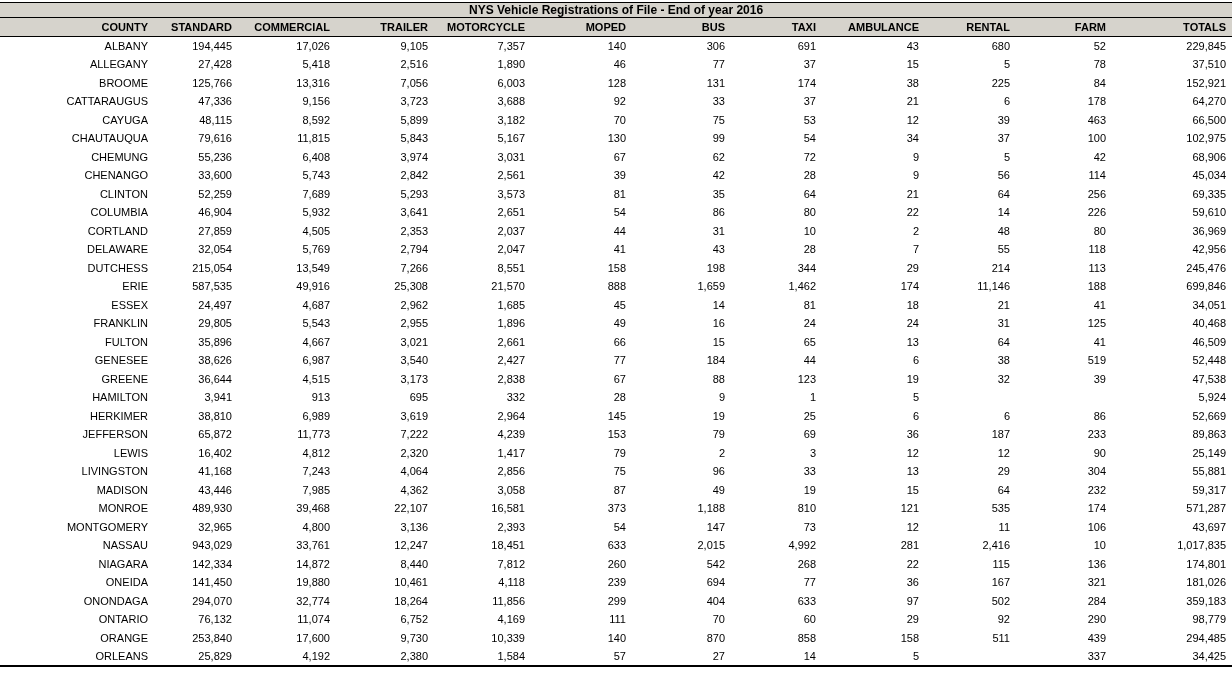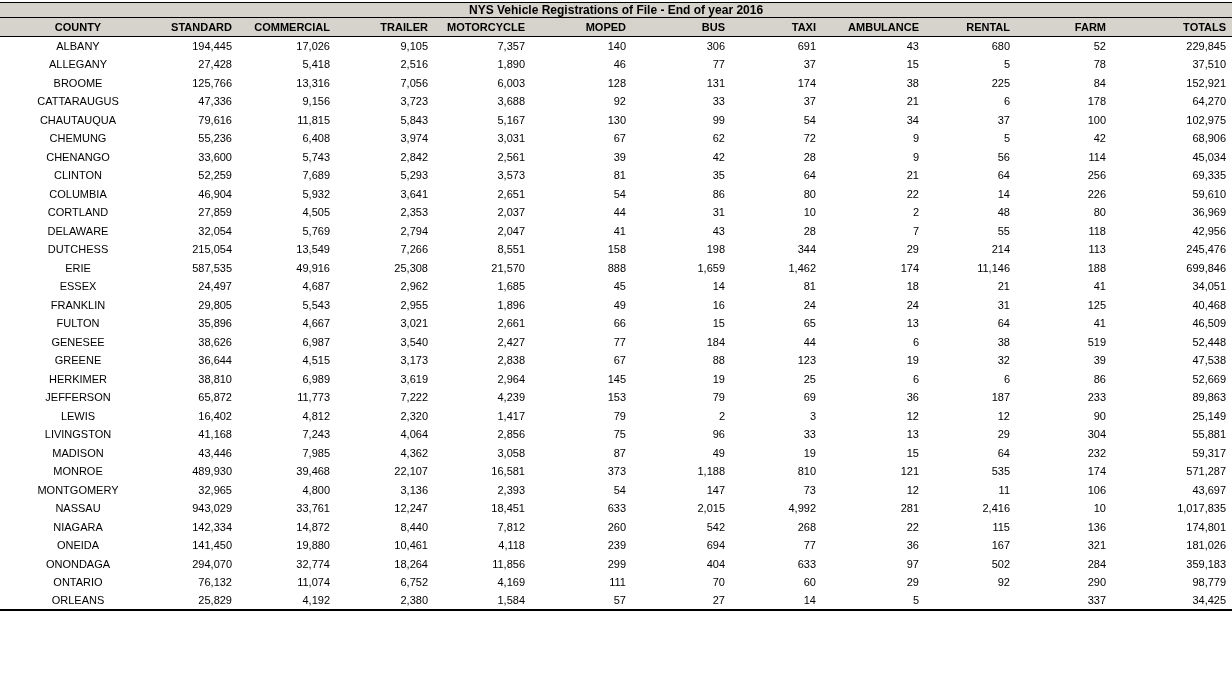--- a/index.html
+++ b/index.html
@@ -59,21 +59,21 @@
     white-space: nowrap;
     overflow: hidden;
   }
   tbody td {
     height: 18.5px;
     padding: 0;
     white-space: nowrap;
     overflow: hidden;
     vertical-align: middle;
   }
-  .county { text-align: center;  padding-left: 8px !important; margin-top: 44px; }
+  .county { text-align: right;  padding-left: 8px !important; margin-top: 44px; }
   .num    { text-align: right; padding-right: 6px !important; }
 </style>
 </head>
 <body>
 
 <table class="reg-table">
   <colgroup>
     <col class="c1">
       <col class="c2">
       <col class="c3">
@@ -157,20 +157,34 @@
         <td class="num">3,688</td>
         <td class="num">92</td>
         <td class="num">33</td>
         <td class="num">37</td>
         <td class="num">21</td>
         <td class="num">6</td>
         <td class="num">178</td>
         <td class="num">64,270</td>
       </tr>
       <tr>
+        <td class="county">CAYUGA</td>
+        <td class="num">48,115</td>
+        <td class="num">8,592</td>
+        <td class="num">5,899</td>
+        <td class="num">3,182</td>
+        <td class="num">70</td>
+        <td class="num">75</td>
+        <td class="num">53</td>
+        <td class="num">12</td>
+        <td class="num">39</td>
+        <td class="num">463</td>
+        <td class="num">66,500</td>
+      </tr>
+      <tr>
         <td class="county">CHAUTAUQUA</td>
         <td class="num">79,616</td>
         <td class="num">11,815</td>
         <td class="num">5,843</td>
         <td class="num">5,167</td>
         <td class="num">130</td>
         <td class="num">99</td>
         <td class="num">54</td>
         <td class="num">34</td>
         <td class="num">37</td>
@@ -353,20 +367,34 @@
         <td class="num">2,838</td>
         <td class="num">67</td>
         <td class="num">88</td>
         <td class="num">123</td>
         <td class="num">19</td>
         <td class="num">32</td>
         <td class="num">39</td>
         <td class="num">47,538</td>
       </tr>
       <tr>
+        <td class="county">HAMILTON</td>
+        <td class="num">3,941</td>
+        <td class="num">913</td>
+        <td class="num">695</td>
+        <td class="num">332</td>
+        <td class="num">28</td>
+        <td class="num">9</td>
+        <td class="num">1</td>
+        <td class="num">5</td>
+        <td class="num"></td>
+        <td class="num"></td>
+        <td class="num">5,924</td>
+      </tr>
+      <tr>
         <td class="county">HERKIMER</td>
         <td class="num">38,810</td>
         <td class="num">6,989</td>
         <td class="num">3,619</td>
         <td class="num">2,964</td>
         <td class="num">145</td>
         <td class="num">19</td>
         <td class="num">25</td>
         <td class="num">6</td>
         <td class="num">6</td>
@@ -521,20 +549,34 @@
         <td class="num">4,169</td>
         <td class="num">111</td>
         <td class="num">70</td>
         <td class="num">60</td>
         <td class="num">29</td>
         <td class="num">92</td>
         <td class="num">290</td>
         <td class="num">98,779</td>
       </tr>
       <tr>
+        <td class="county">ORANGE</td>
+        <td class="num">253,840</td>
+        <td class="num">17,600</td>
+        <td class="num">9,730</td>
+        <td class="num">10,339</td>
+        <td class="num">140</td>
+        <td class="num">870</td>
+        <td class="num">858</td>
+        <td class="num">158</td>
+        <td class="num">511</td>
+        <td class="num">439</td>
+        <td class="num">294,485</td>
+      </tr>
+      <tr>
         <td class="county">ORLEANS</td>
         <td class="num">25,829</td>
         <td class="num">4,192</td>
         <td class="num">2,380</td>
         <td class="num">1,584</td>
         <td class="num">57</td>
         <td class="num">27</td>
         <td class="num">14</td>
         <td class="num">5</td>
         <td class="num"></td>

